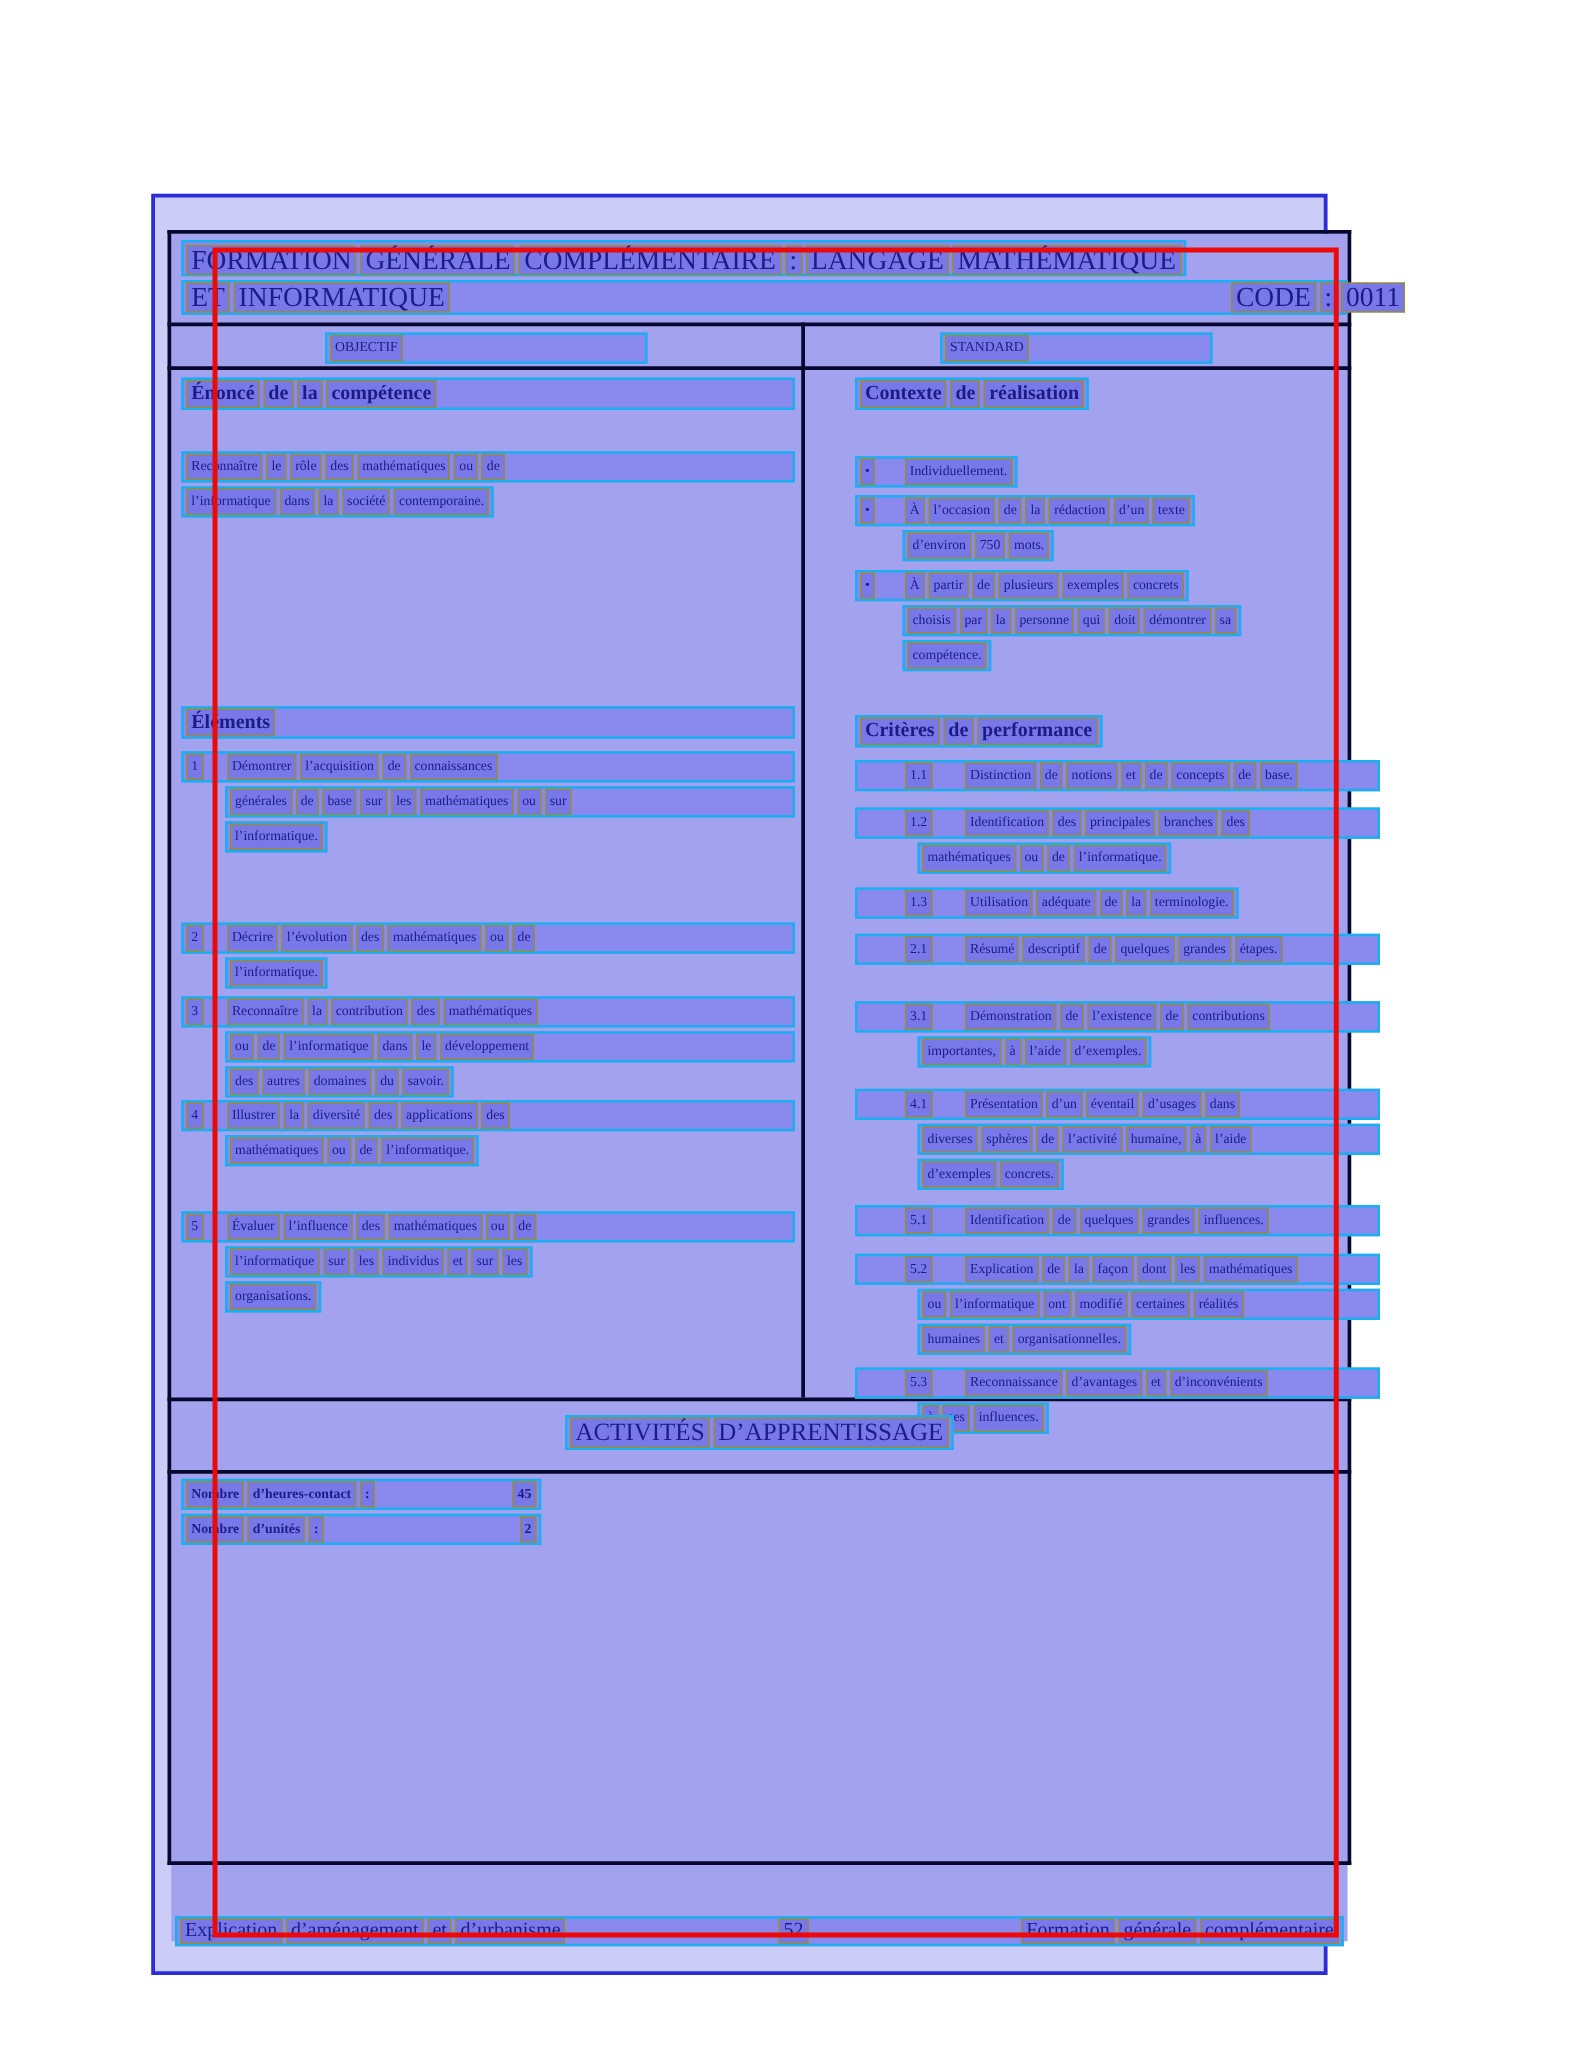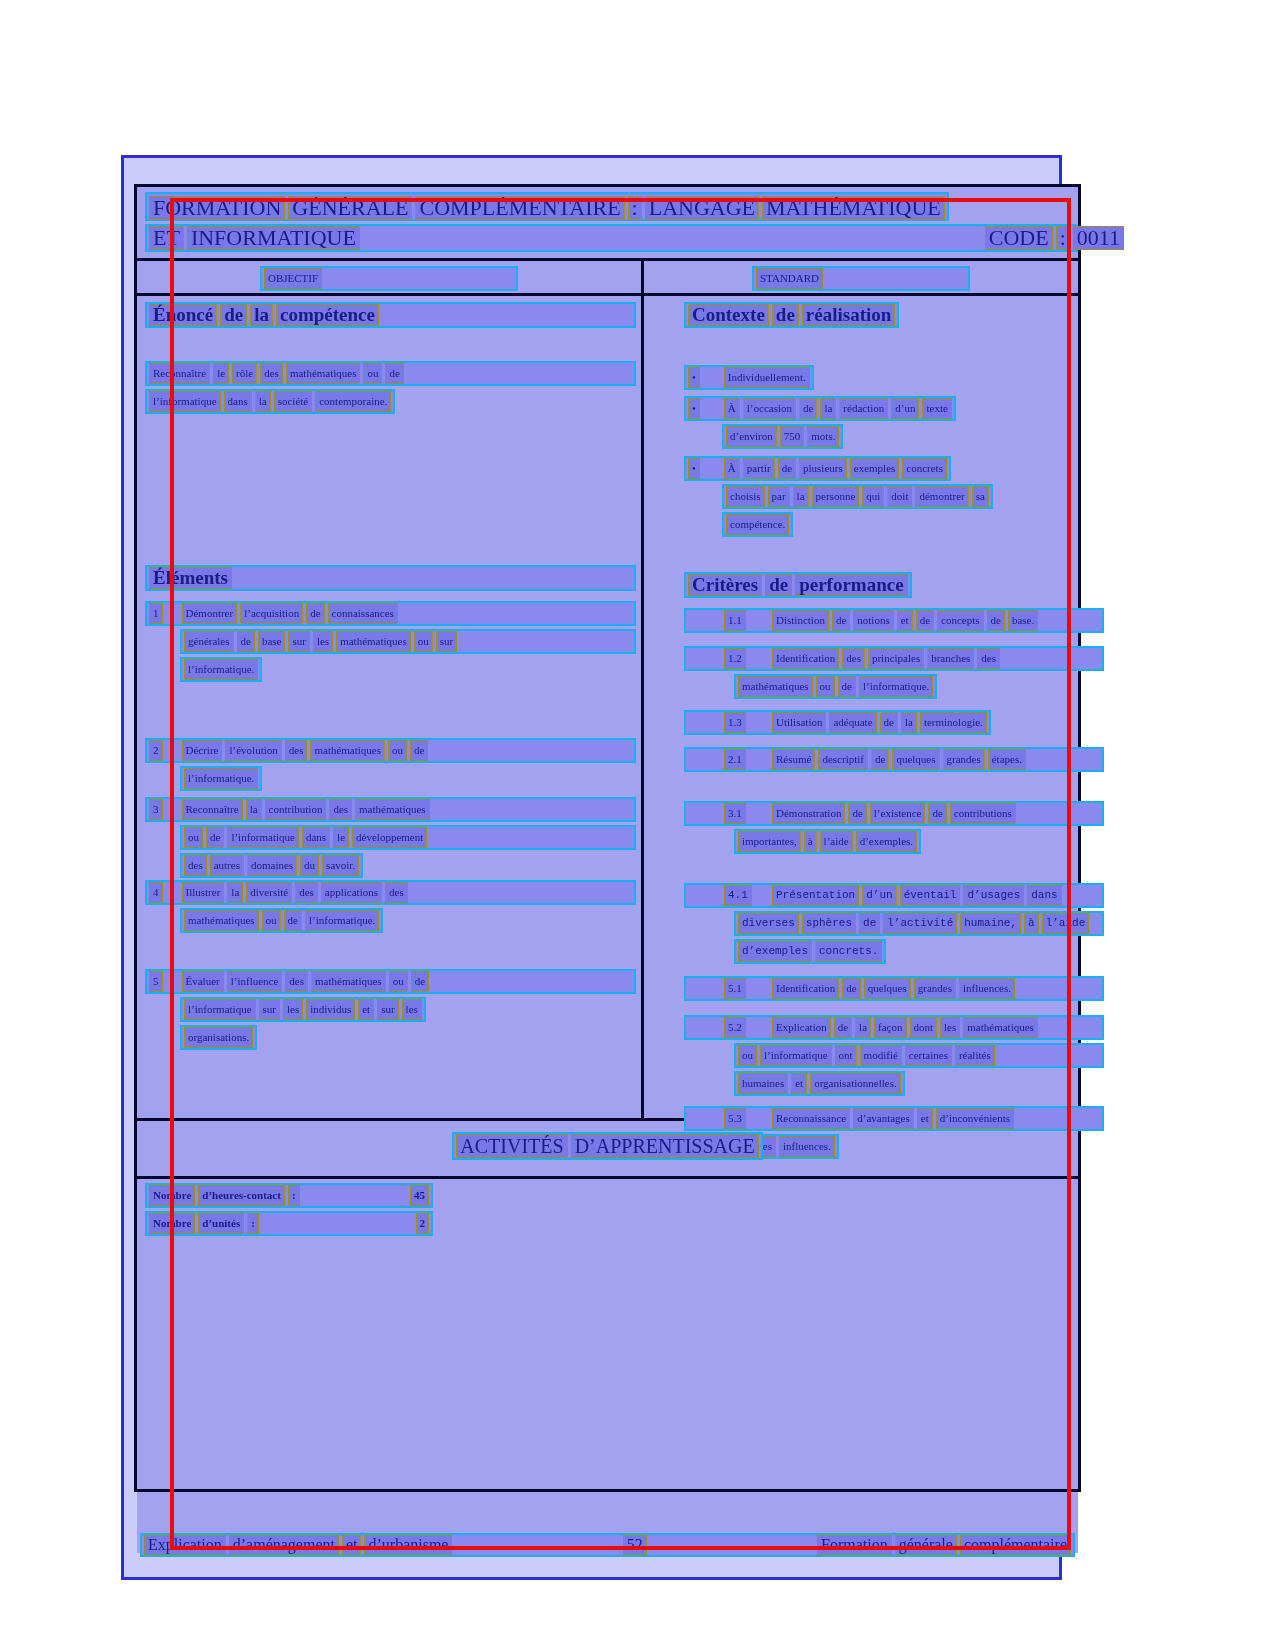--- a/index.html
+++ b/index.html
@@ -30,21 +30,21 @@
   .ocr-line.wide { width:auto; align-self:stretch; }
   .lines { display:flex; flex-direction:column; align-items:flex-start; }
   .lines .ocr-line + .ocr-line { margin-top:3px; }
   .lines .ocr-line.wide { align-self:stretch; }
   
   .w { display:inline-block; background:#7878e8; border:1px solid #9b8f1e;
        padding:0 3px; margin-right:3px; vertical-align:top; }
   .w:last-child { margin-right:0; }
   .wt { display:inline; }
   .b, .b .w { font-weight:bold; }
-  .hdr18 { font-size:19px; line-height:20px; }
+  .hdr18 { font-size:16px; line-height:20px; }
   .title-line { font-size:22px; line-height:22px; }
   .banner-line { font-size:20px; line-height:22px; }
   .foot-line { font-size:16px; line-height:18px; }
   .num-l { margin-right:19px; }
   .num-r { margin-right:14px; display:inline-block; min-width:34px;padding-left:36px; }
   .bullet-w { margin-right:24px; }
   .cell { position:absolute; display:flex; flex-direction:column; align-items:flex-start; }
   .center-wrap { display:flex; justify-content:center; }
 </style>
 </head>
@@ -192,21 +192,21 @@
   </div>
 
   <div class="lines" style="margin-top:29px; align-self:stretch;">
     <div class="ocr-line wide">
       <span class="wt num-r"><span class="w">3.1</span></span>
       <span class="wt"><span class="w">Démonstration</span><span class="w">de</span><span class="w">l’existence</span><span class="w">de</span><span class="w">contributions</span></span>
     </div>
     <div class="ocr-line wt" style="margin-left:50px;"><span class="w">importantes,</span><span class="w">à</span><span class="w">l’aide</span><span class="w">d’exemples.</span></div>
   </div>
 
-  <div class="lines" style="margin-top:29px; align-self:stretch;font-family:Liberation Mono, monospace;">
+  <div class="lines" style="margin-top:17px; align-self:stretch;">
     <div class="ocr-line wide">
       <span class="wt num-r"><span class="w">4.1</span></span>
       <span class="wt"><span class="w">Présentation</span><span class="w">d’un</span><span class="w">éventail</span><span class="w">d’usages</span><span class="w">dans</span></span>
     </div>
     <div class="ocr-line wt wide" style="margin-left:50px;"><span class="w">diverses</span><span class="w">sphères</span><span class="w">de</span><span class="w">l’activité</span><span class="w">humaine,</span><span class="w">à</span><span class="w">l’aide</span></div>
     <div class="ocr-line wt" style="margin-left:50px;"><span class="w">d’exemples</span><span class="w">concrets.</span></div>
   </div>
 
   <div class="lines" style="margin-top:12px; align-self:stretch;">
     <div class="ocr-line wide">

